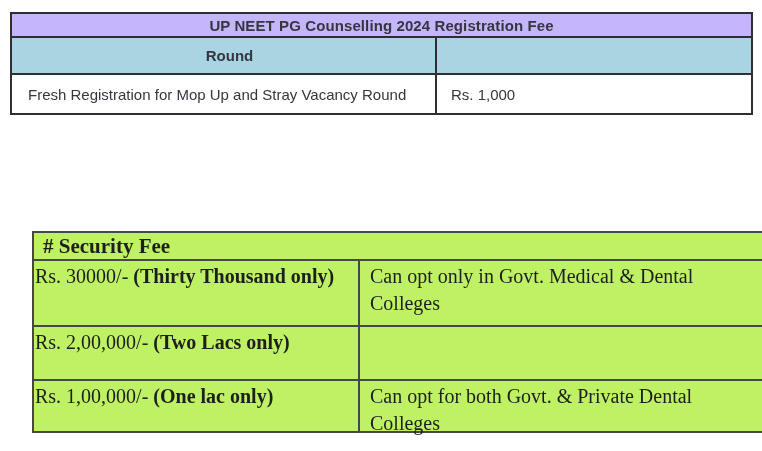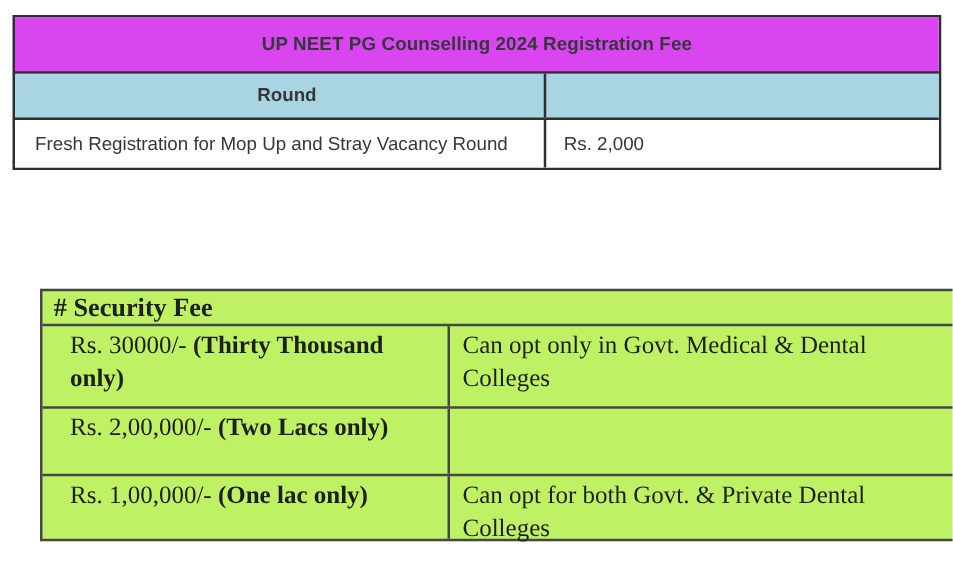--- a/index.html
+++ b/index.html
@@ -7,21 +7,21 @@
   body { position: relative; }
 
   
   .reg-table {
     position: absolute; left: 10px; top: 12px; width: 743px;
     border: 2px solid #2e2e33; background: #ffffff;
     font-family: "Liberation Sans", sans-serif;
     color: #36363f; font-size: 15px;
   }
   .reg-title {
-    height: 45px; background: #d946ef;
+    height: 24px; background: #c4b5fd;
     display: flex; align-items: center; justify-content: center;
     font-weight: bold; font-size: 15px; letter-spacing: .1px;
     border-bottom: 2px solid #2e2e33;
   }
   .reg-header { display: flex; height: 37px; background: #a9d4e1; border-bottom: 2px solid #2e2e33; }
   .reg-header .c1, .reg-header .c2 {
     display: flex; align-items: center; justify-content: center; font-weight: bold;
   }
   .c1 { width: 425px; border-right: 2px solid #2e2e33; padding-left: 12px; }
   .c2 { flex: 1; }
@@ -43,39 +43,39 @@
     padding-left: 9px; display: flex; align-items: center;
     font-weight: bold; font-size: 21px;
   }
   .sec-row { display: flex; }
   .sec-row + .sec-row { border-top: 2px solid #47474a; }
   .sec-row.r1 { height: 64px; }
   .sec-row.r2 { height: 54px; gap: 47px; }
   .sec-row.r3 { height: 52px; font-family: Liberation Serif, serif; }
   .sec-c1 {
     width: 326px; border-right: 2px solid #47474a;
-    padding: 2px 6px 0 22px; line-height: 27px;
+    padding: 2px 6px 0 1px; line-height: 27px;
   }
   .sec-c2 { flex: 1; padding: 2px 6px 16px 10px; line-height: 27px; }
   .sec-bold { font-weight: bold; }
 </style>
 </head>
 <body>
 
 <div class="reg-table">
   <div class="reg-title">UP NEET PG Counselling 2024 Registration Fee</div>
 
   <div class="reg-header">
     <div class="c1">Round</div>
   </div>
 
 
   <div class="reg-row">
     <div class="c1">Fresh Registration for Mop Up and Stray Vacancy Round</div>
-    <div class="c2">Rs. 2,000</div>
+    <div class="c2">Rs. 1,000</div>
   </div>
 </div>
 
 <div class="sec-table">
   <div class="sec-title"># Security Fee</div>
 
   <div class="sec-row r1">
     <div class="sec-c1"><span>Rs. 30000/- </span><span class="sec-bold">(Thirty Thousand only)</span></div>
     <div class="sec-c2">Can opt only in Govt. Medical &amp; Dental Colleges</div>
   </div>

